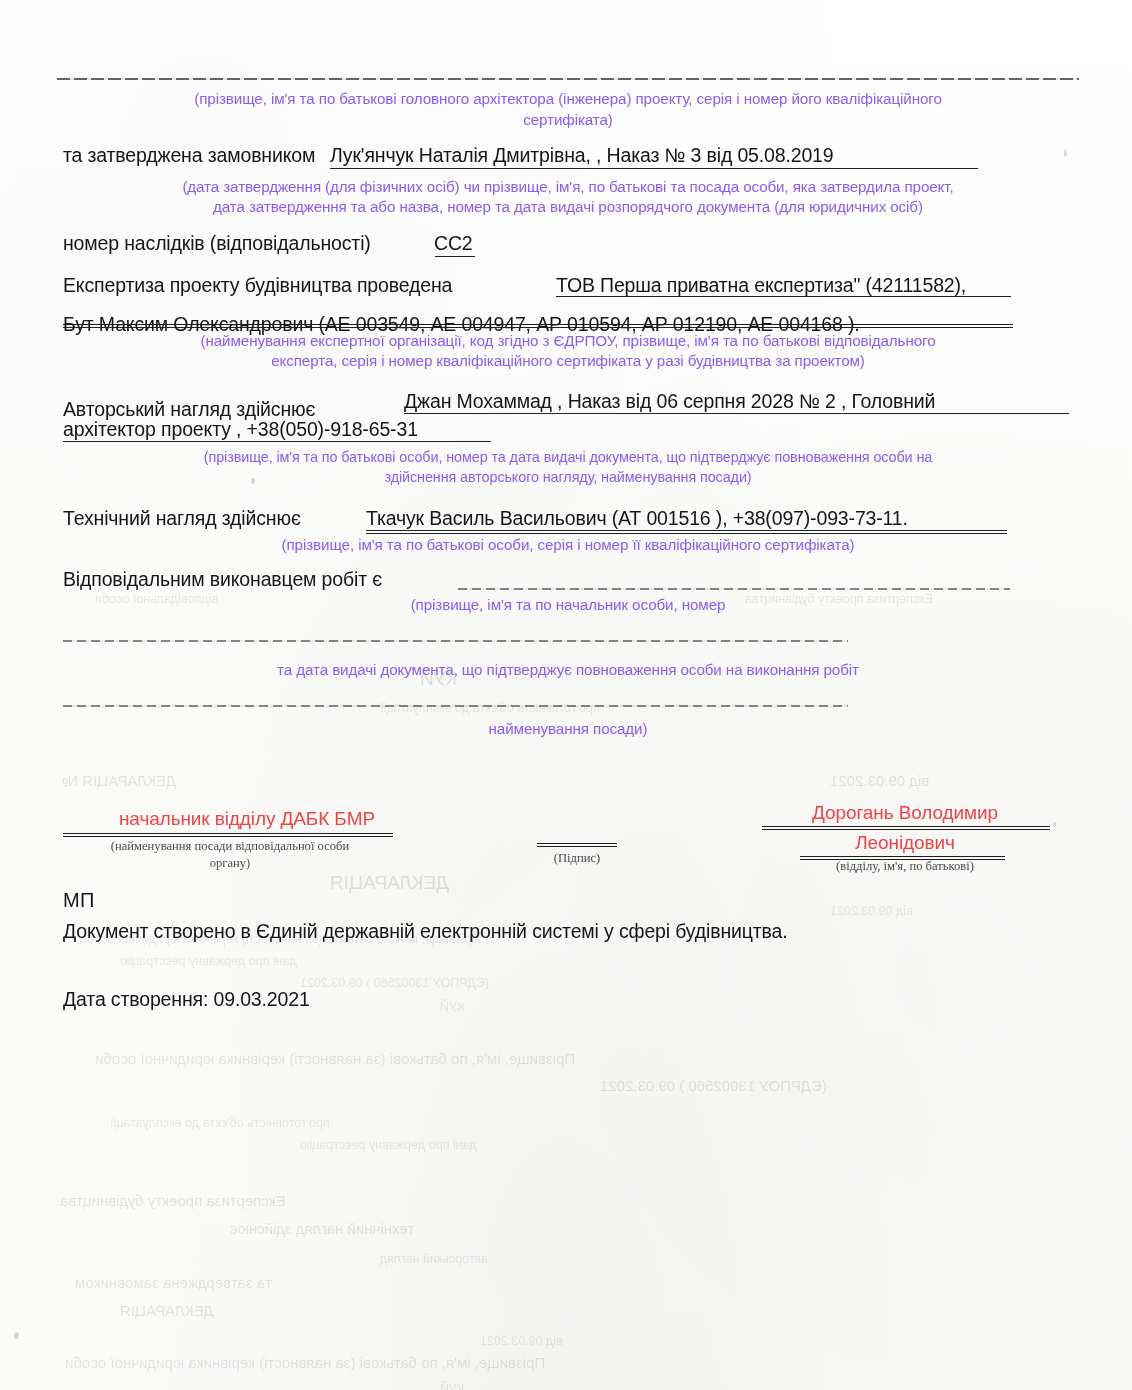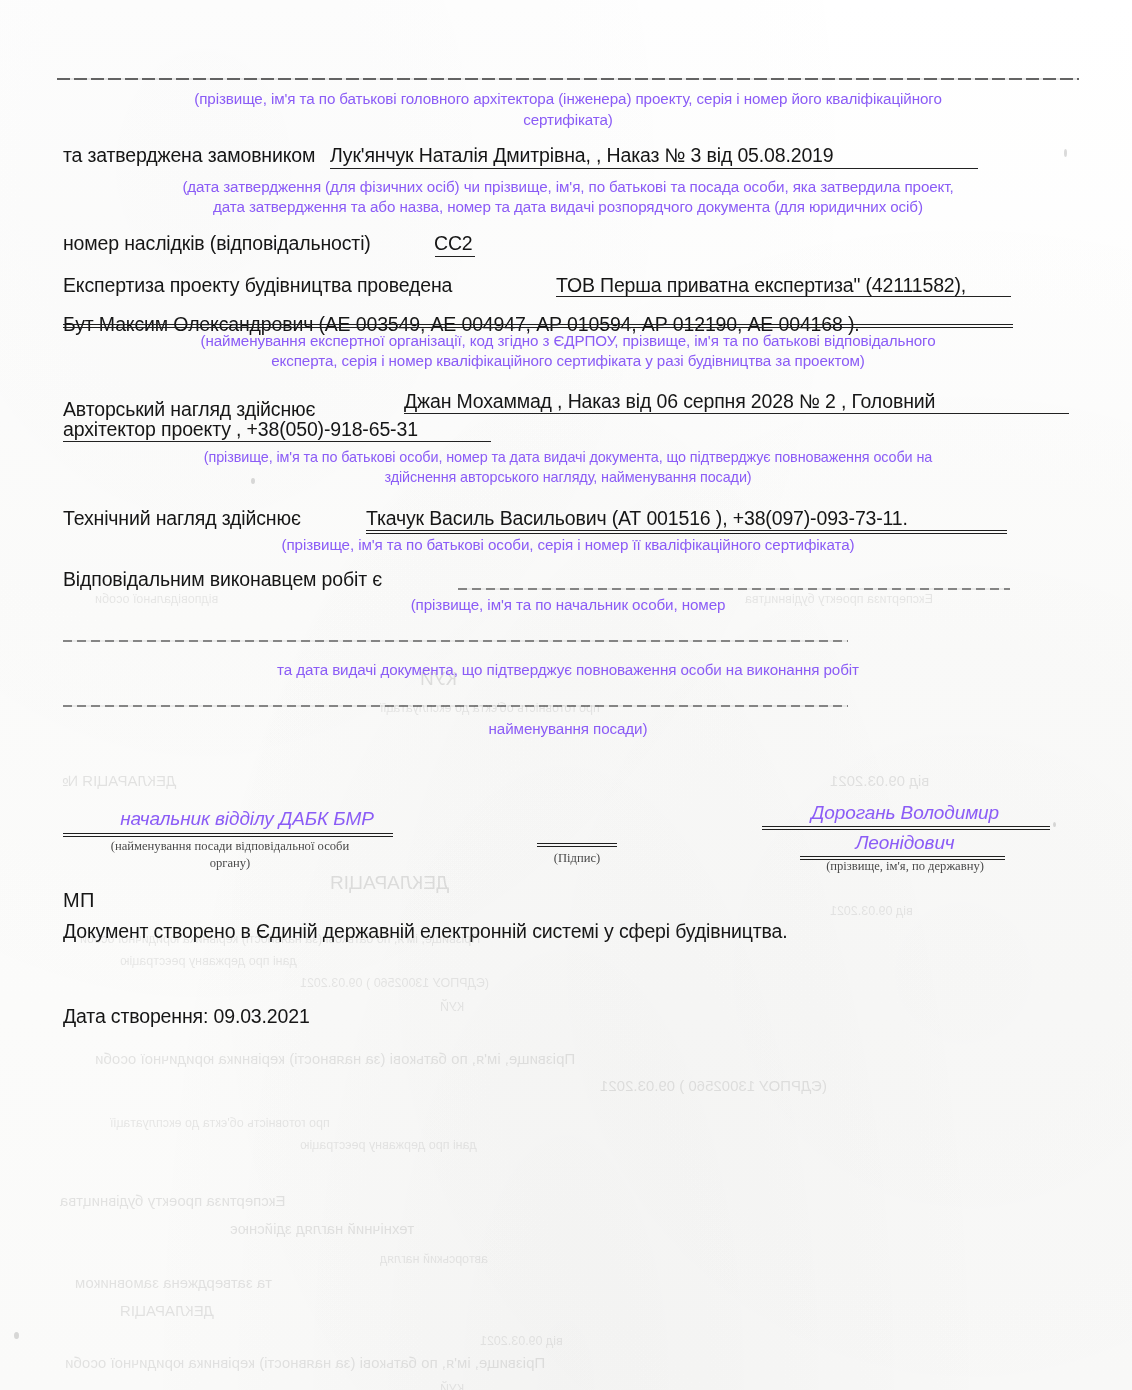--- a/index.html
+++ b/index.html
@@ -66,24 +66,23 @@
     color: #4a4a4a;
     text-align: center;
     white-space: nowrap;
     font-family: "Liberation Serif", serif;
   }
   .sig-name {
     position: absolute;
     font-size: 19px;
     line-height: 26px;
     letter-spacing: -0.1px;
-    color: #8b5cf6;
+    color: #ef4444;
     text-align: center;
     white-space: nowrap;
-    font-style: italic;
   }
   .stamp-mark {
     position: absolute;
     font-size: 20px;
     letter-spacing: 0.4px;
     color: #171717;
   }
 
   
   .rule {
@@ -247,24 +246,24 @@
 
       <div class="rule double" style="left:537px; top:843px; width:80px;"></div>
       <div class="tiny-caption" style="left:497px; top:850px; width:160px;">(Підпис)</div>
 
       <div class="sig-name" style="left:745px; top:800px; width:320px;">Дорогань Володимир</div>
       <div class="rule double" style="left:762px; top:826px; width:288px;"></div>
 
       <div class="sig-name" style="left:745px; top:830px; width:320px;">Леонідович</div>
       <div class="rule double" style="left:800px; top:856px; width:205px;"></div>
 
-      <div class="tiny-caption" style="left:745px; top:858px; width:320px;">(прізвище, ім'я, по державну)</div>
+      <div class="tiny-caption" style="left:745px; top:858px; width:320px;">(відділу, ім'я, по батькові)</div>
 
       <div class="stamp-mark" style="left:63px; top:889px;">МП</div>
     </div>
 
     <div>
       <div class="body-line" style="left:63px; top:918px;">Документ створено в Єдиній державній електронній системі у сфері будівництва.</div>
-      <div class="body-line" style="left:63px; top:986px;margin-top:17px;">Дата створення: 09.03.2021</div>
+      <div class="body-line" style="left:63px; top:986px;">Дата створення: 09.03.2021</div>
     </div>
 
   </div>
 </div>
 
 </body></html>

